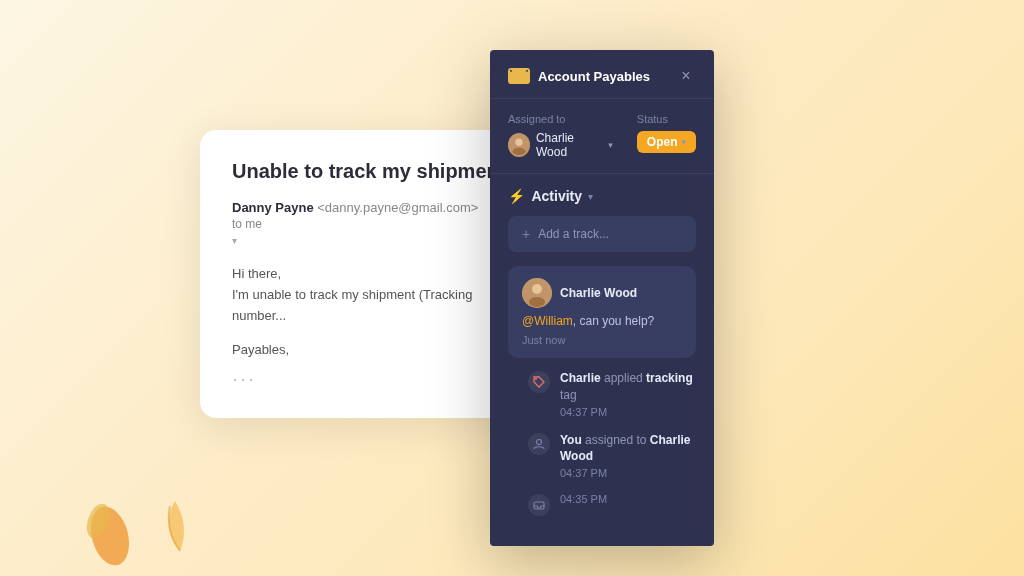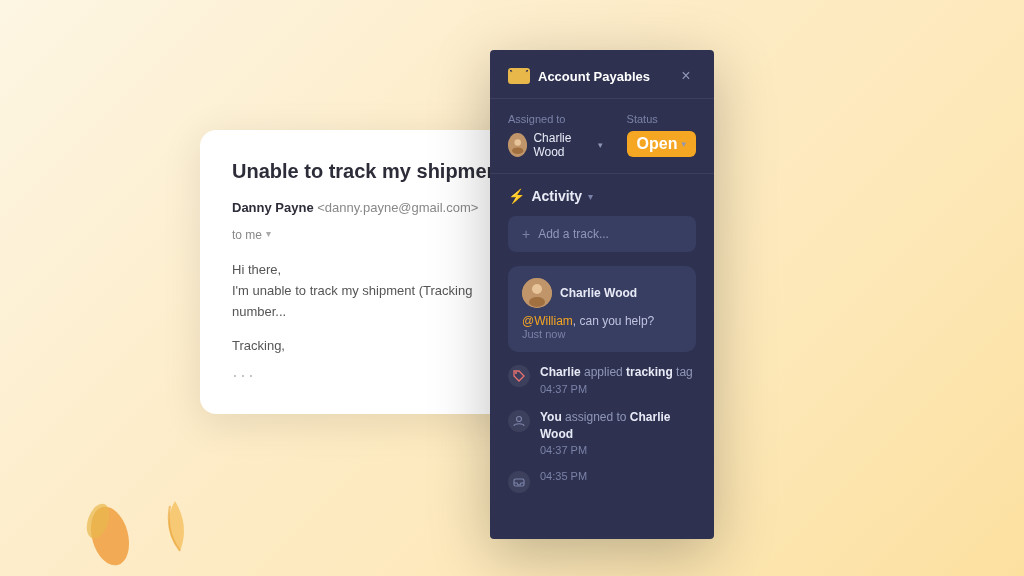--- a/index.html
+++ b/index.html
@@ -27,30 +27,31 @@
     .email-subject {
       font-size: 20px;
       font-weight: 700;
       color: #2d2d3a;
       margin-bottom: 16px;
       line-height: 1.3;
     }
     .email-from {
       font-size: 13px;
       color: #555;
-      margin-bottom: 13px;
+      margin-bottom: 2px;
     }
     .email-from span.name { font-weight: 600; color: #2d2d3a; }
     .email-from span.email-addr { color: #888; }
     .email-to {
       font-size: 12px;
       color: #888;
       margin-bottom: 18px;
       display: flex;
       gap: 4px;
+      flex-direction: column;
     }
     .email-to .arrow { font-size: 10px; color: #aaa; }
     .email-body {
       font-size: 13px;
       color: #555;
       line-height: 1.6;
       margin-bottom: 16px;
     }
     .email-regards {
       font-size: 13px;
@@ -163,21 +164,21 @@
     .status-badge {
       display: flex;
       align-items: center;
       gap: 4px;
       background: #f5a623;
       border-radius: 6px;
       padding: 4px 10px;
       cursor: pointer;
     }
     .status-text {
-      font-size: 16px;
+      font-size: 12px;
       color: #fff;
       font-weight: 600;
     }
 
     
     .activity-section {
       padding: 14px 18px 0;
     }
     .activity-header-row {
       display: flex;
@@ -256,33 +257,35 @@
       overflow: hidden;
     }
     .msg-name {
       font-size: 12px;
       font-weight: 600;
       color: #e8eaf6;
     }
     .msg-body {
       font-size: 12px;
       color: #c0c4e0;
+      margin-bottom: 6px;
     }
     .msg-body .mention {
       color: #f5a623;
       font-weight: 500;
     }
     .msg-time {
       font-size: 11px;
       color: #7b82a8;
     }
 
     
     .activity-log {
-      padding: 0 18px 32px;
+      padding: 0 18px 16px;
+      margin-left: 20px;
     }
     .log-item {
       display: flex;
       align-items: flex-start;
       gap: 10px;
       margin-bottom: 14px;
     }
     .log-icon-wrap {
       width: 22px;
       height: 22px;
@@ -338,21 +341,21 @@
     <span class="email-addr">&lt;danny.payne@gmail.com&gt;</span>
   </div>
   <div class="email-to">
     <span>to me</span>
     <span class="arrow">▾</span>
   </div>
   <div class="email-body">
     <span>Hi there,</span><br>
     <span>I'm unable to track my shipment (Tracking number...</span>
   </div>
-  <div class="email-regards">Tracking,</div>
+  <div class="email-regards">Payables,</div>
   <div class="email-more">···</div>
 </div>
 
 <div class="activity-panel">
 
   <div class="panel-header">
     <div class="panel-title-row">
       <div class="panel-icon">
         <svg width="18" height="13" viewBox="0 0 18 13">
           <rect x="0" y="0" width="18" height="13" rx="2" fill="#e8b84b"></rect>

